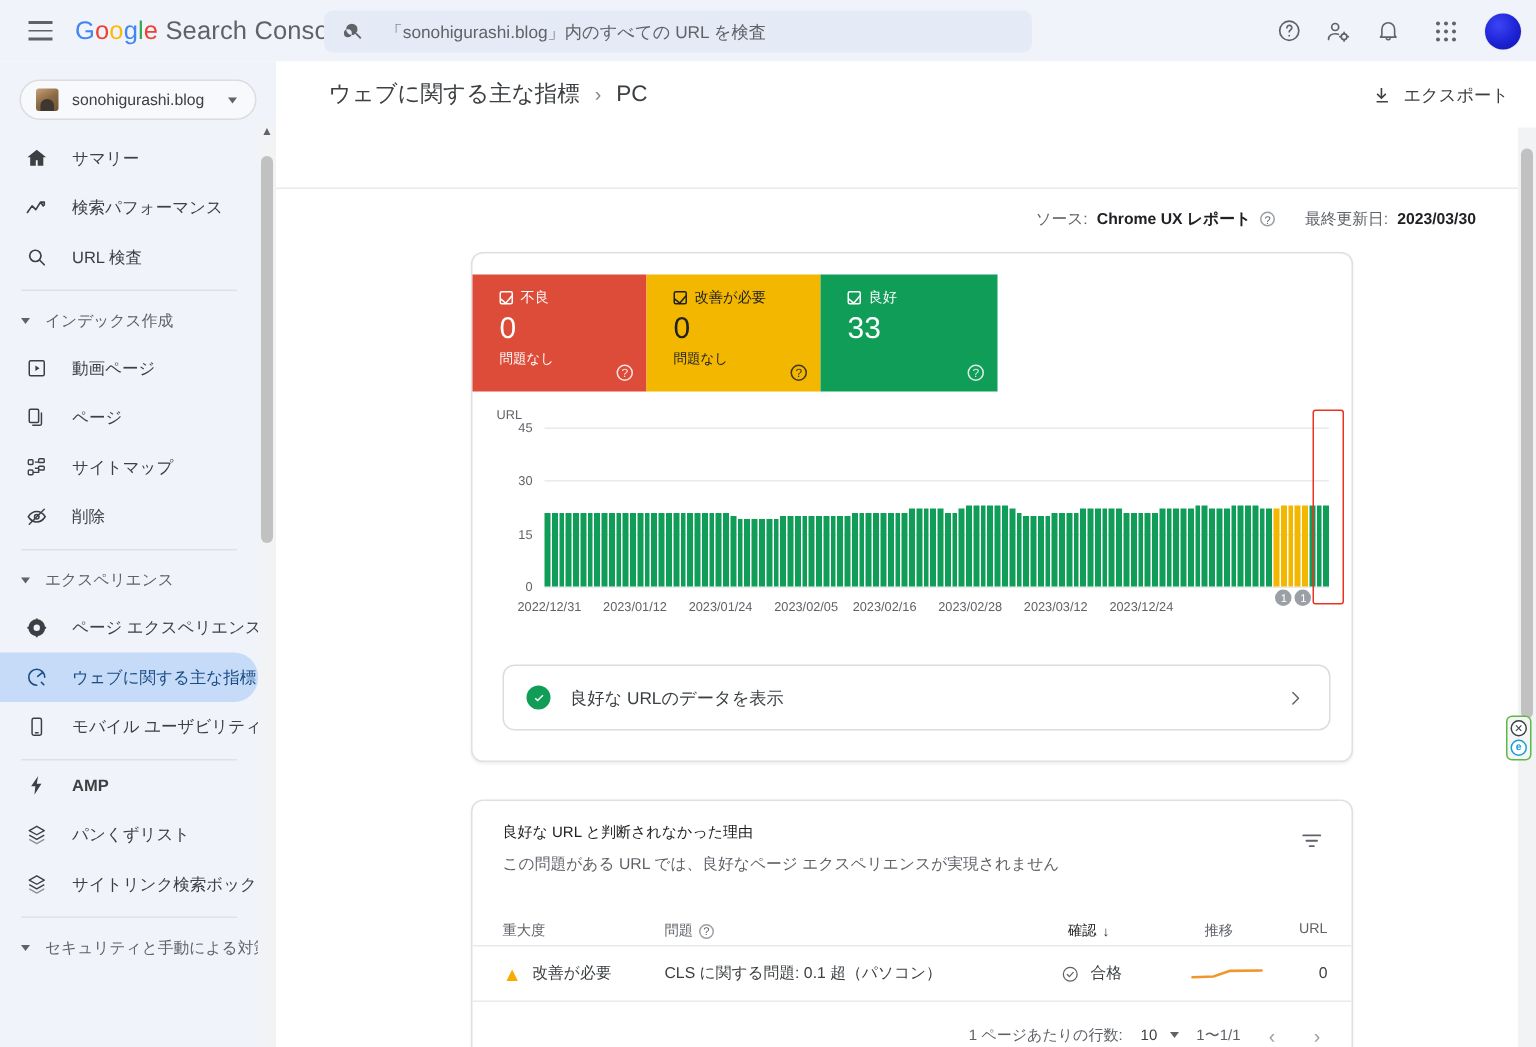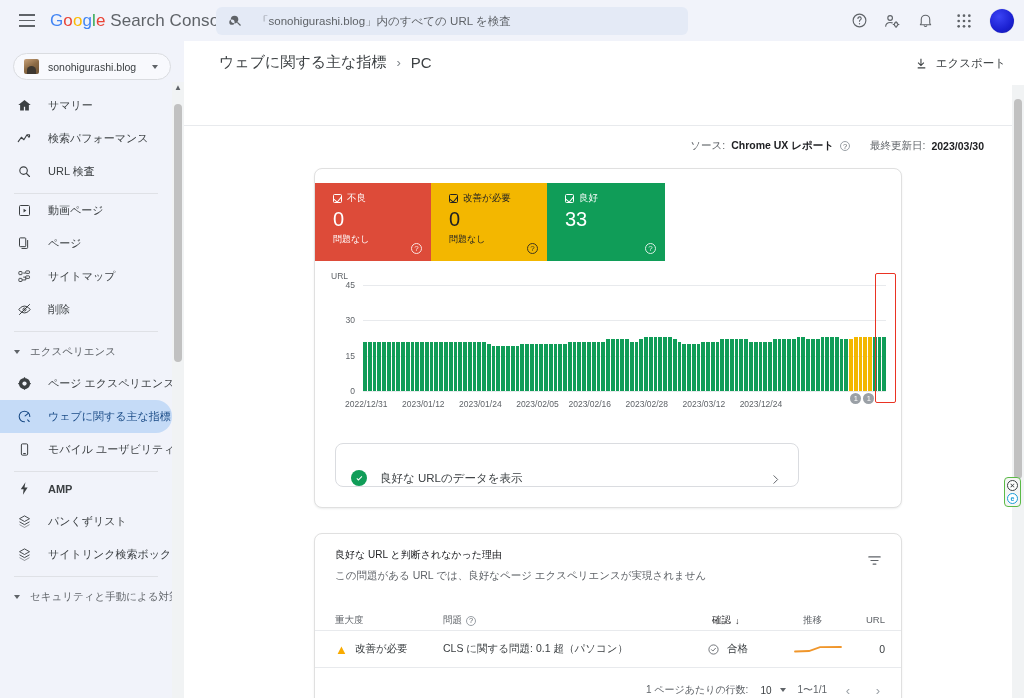--- a/index.html
+++ b/index.html
@@ -202,22 +202,22 @@
     position:absolute; border: 1.6px solid #ea3323; border-radius: 2px;
   }
   .annot-dot {
     position:absolute; width: 11px; height: 11px; border-radius: 50%;
     background: #9aa0a6; color: #fff; font-size: 7.5px;
     display:flex; align-items:center; justify-content:center; cursor:pointer;
   }
 
   
   #goodurl {
-    position: absolute; left: 20px; top: 274px; width: 464px; height: 44px;
-    border: 1px solid #dadce0; border-radius: 8px; display: flex; align-items: flex-end;
+    position: absolute; left: 20px; top: 274px; width: 552px; height: 44px;
+    border: 1px solid #dadce0; border-radius: 8px; display: flex; align-items: center;
     cursor: pointer;
   }
   #goodurl .gcheck {
     margin-left: 15px; width: 16px; height: 16px; border-radius:50%;
     background:#109d58; display:flex; align-items:center; justify-content:center;
   }
   #goodurl .glabel { margin-left: 13px; font-size: 11.5px; color: #3c4043; }
   #goodurl .gchev { margin-left: auto; margin-right: 16px; color:#5f6368; }
 
   
@@ -377,20 +377,24 @@
       <div class="nav-item">
         <span class="ico">
           <svg width="15" height="15" viewBox="0 0 24 24" fill="none" stroke="#3c4043" stroke-width="1.8">
             <circle cx="10.5" cy="10.5" r="6"></circle>
             <path d="M15.2 15.2L20 20" stroke-linecap="round"></path>
           </svg>
         </span>
         <span class="lbl">URL 検査</span>
       </div>
       <div class="nav-divider"></div>
+      <div class="nav-group">
+        <span class="gcaret"></span>
+        <span class="glbl">インデックス作成</span>
+      </div>
       <div class="nav-item">
         <span class="ico">
           <svg width="15" height="15" viewBox="0 0 24 24" fill="none" stroke="#3c4043" stroke-width="1.6">
             <rect x="4" y="4" width="16" height="16" rx="1.6"></rect>
             <path d="M10.5 9l4.5 3-4.5 3z" fill="#3c4043" stroke="none"></path>
           </svg>
         </span>
         <span class="lbl">動画ページ</span>
       </div>
       <div class="nav-item">

